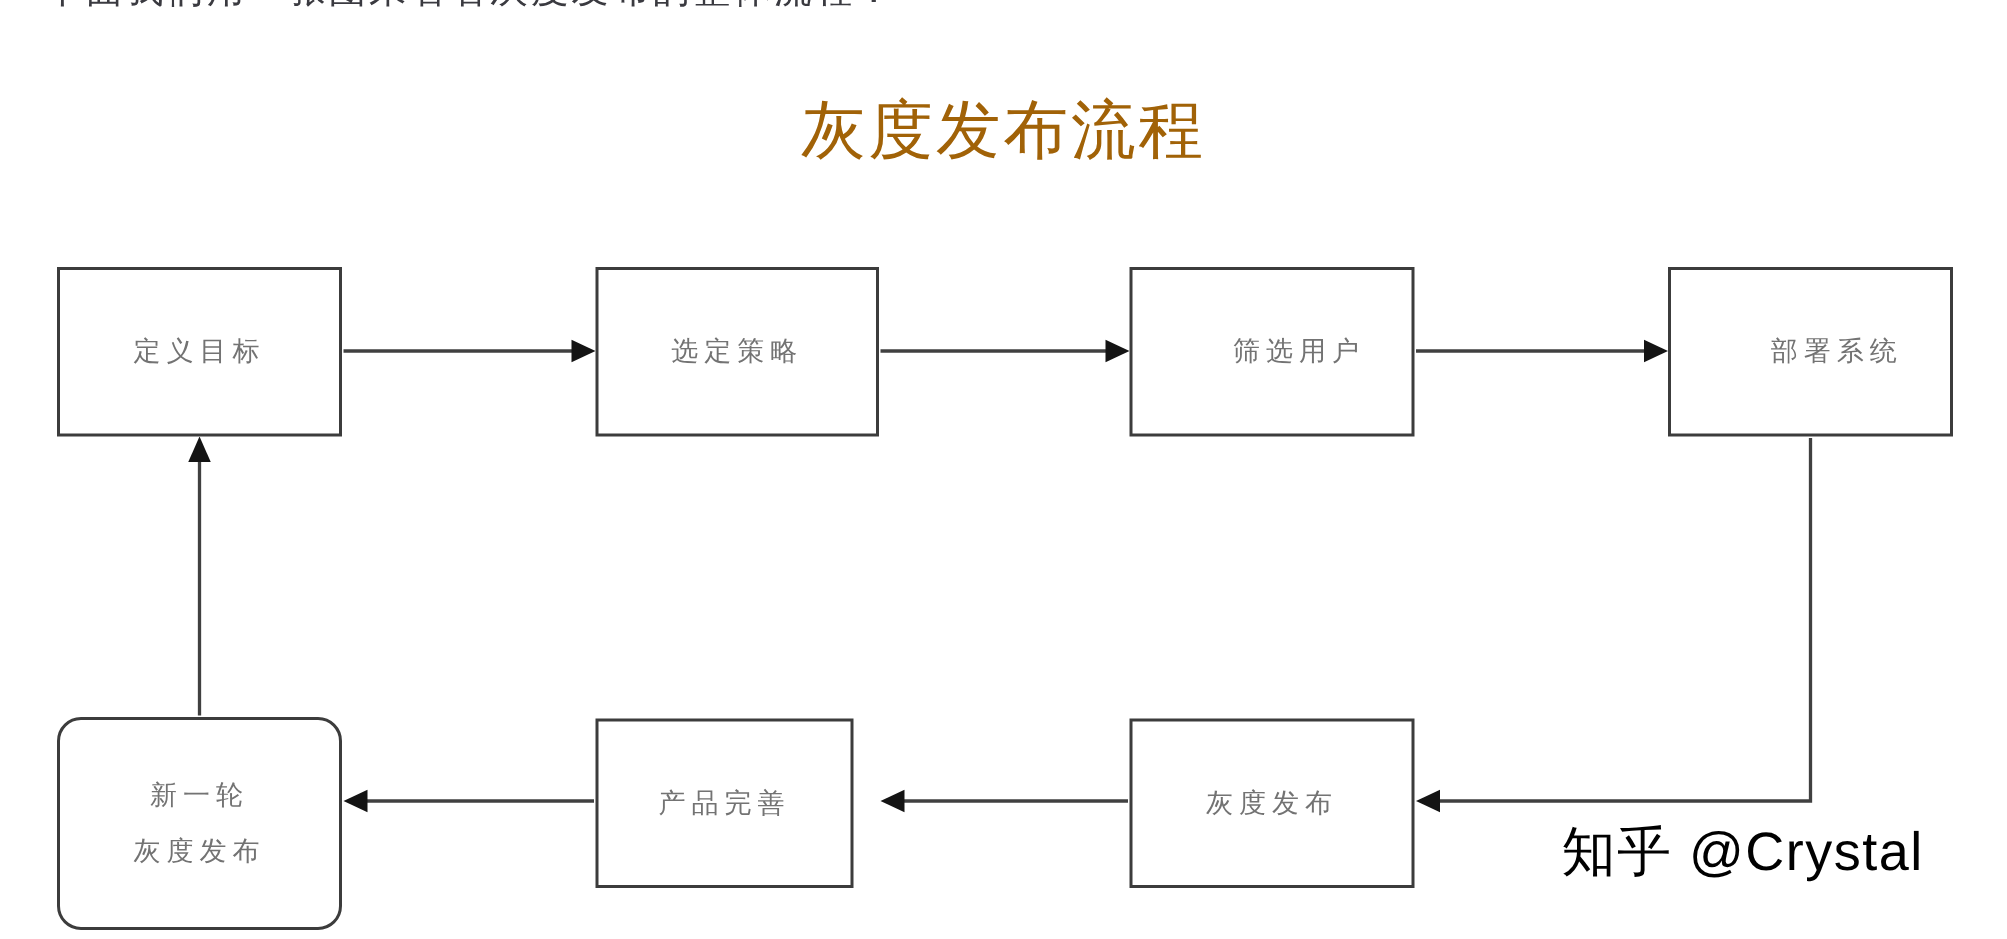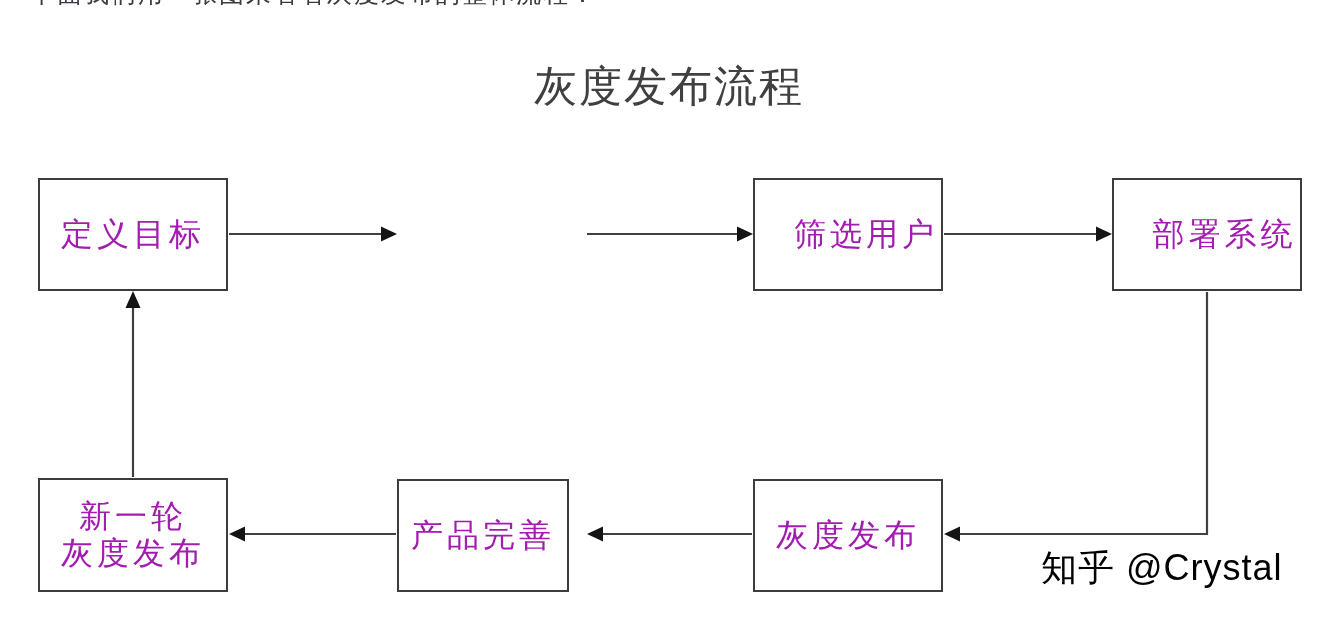--- a/index.html
+++ b/index.html
@@ -35,47 +35,47 @@
   }
   .diagram-title {
     position: absolute;
     left: 0;
     top: 58px;
     width: 1338px;
     text-align: center;
     font-size: 43px;
     font-weight: 500;
     letter-spacing: 2px;
-    color: #404040;
+    color: #a16207;
   }
   .flow-node {
     position: absolute;
     box-sizing: border-box;
     border: 2px solid #3c3c3c;
     background: #ffffff;
     display: flex;
     align-items: center;
     justify-content: center;
     text-align: center;
   }
   .flow-node .node-label {
-    font-size: 32px;
+    font-size: 18px;
     letter-spacing: 4px;
     line-height: 37px;
-    color: #a21caf;
+    color: #737373;
     white-space: pre-line;
     font-family: Liberation Serif, serif;
   }
   .n1 { left: 38px;   top: 178px; width: 190px; height: 113px; }
   .n2 { left: 397px;  top: 178px; width: 189px; height: 113px; }
   .n3 { left: 753px;  top: 178px; width: 190px; height: 113px; padding-left: 36px; }
   .n4 { left: 1112px; top: 178px; width: 190px; height: 113px; padding-left: 35px; }
   .n5 { left: 753px;  top: 479px; width: 190px; height: 113px; }
   .n6 { left: 397px;  top: 479px; width: 172px; height: 113px; }
-  .n7 { left: 38px;   top: 478px; width: 190px; height: 114px; }
+  .n7 { left: 38px;   top: 478px; width: 190px; height: 142px; border-radius: 16px; }
   .arrow-layer {
     position: absolute;
     left: 0;
     top: 0;
     width: 1338px;
     height: 626px;
     pointer-events: none;
   }
   .watermark {
     position: absolute;
@@ -125,20 +125,23 @@
     </g>
     <g stroke="#404040" stroke-width="2.2" fill="#141414">
       <line x1="133" y1="477" x2="133" y2="303"></line>
       <polygon points="133,291 125.5,308 140.5,308" stroke="none"></polygon>
     </g>
   </svg>
 
   <div class="flow-node n1">
     <span class="node-label">定义目标</span>
   </div>
+  <div class="flow-node n2">
+    <span class="node-label">选定策略</span>
+  </div>
   <div class="flow-node n3">
     <span class="node-label">筛选用户</span>
   </div>
   <div class="flow-node n4">
     <span class="node-label">部署系统</span>
   </div>
   <div class="flow-node n5">
     <span class="node-label">灰度发布</span>
   </div>
   <div class="flow-node n6">

